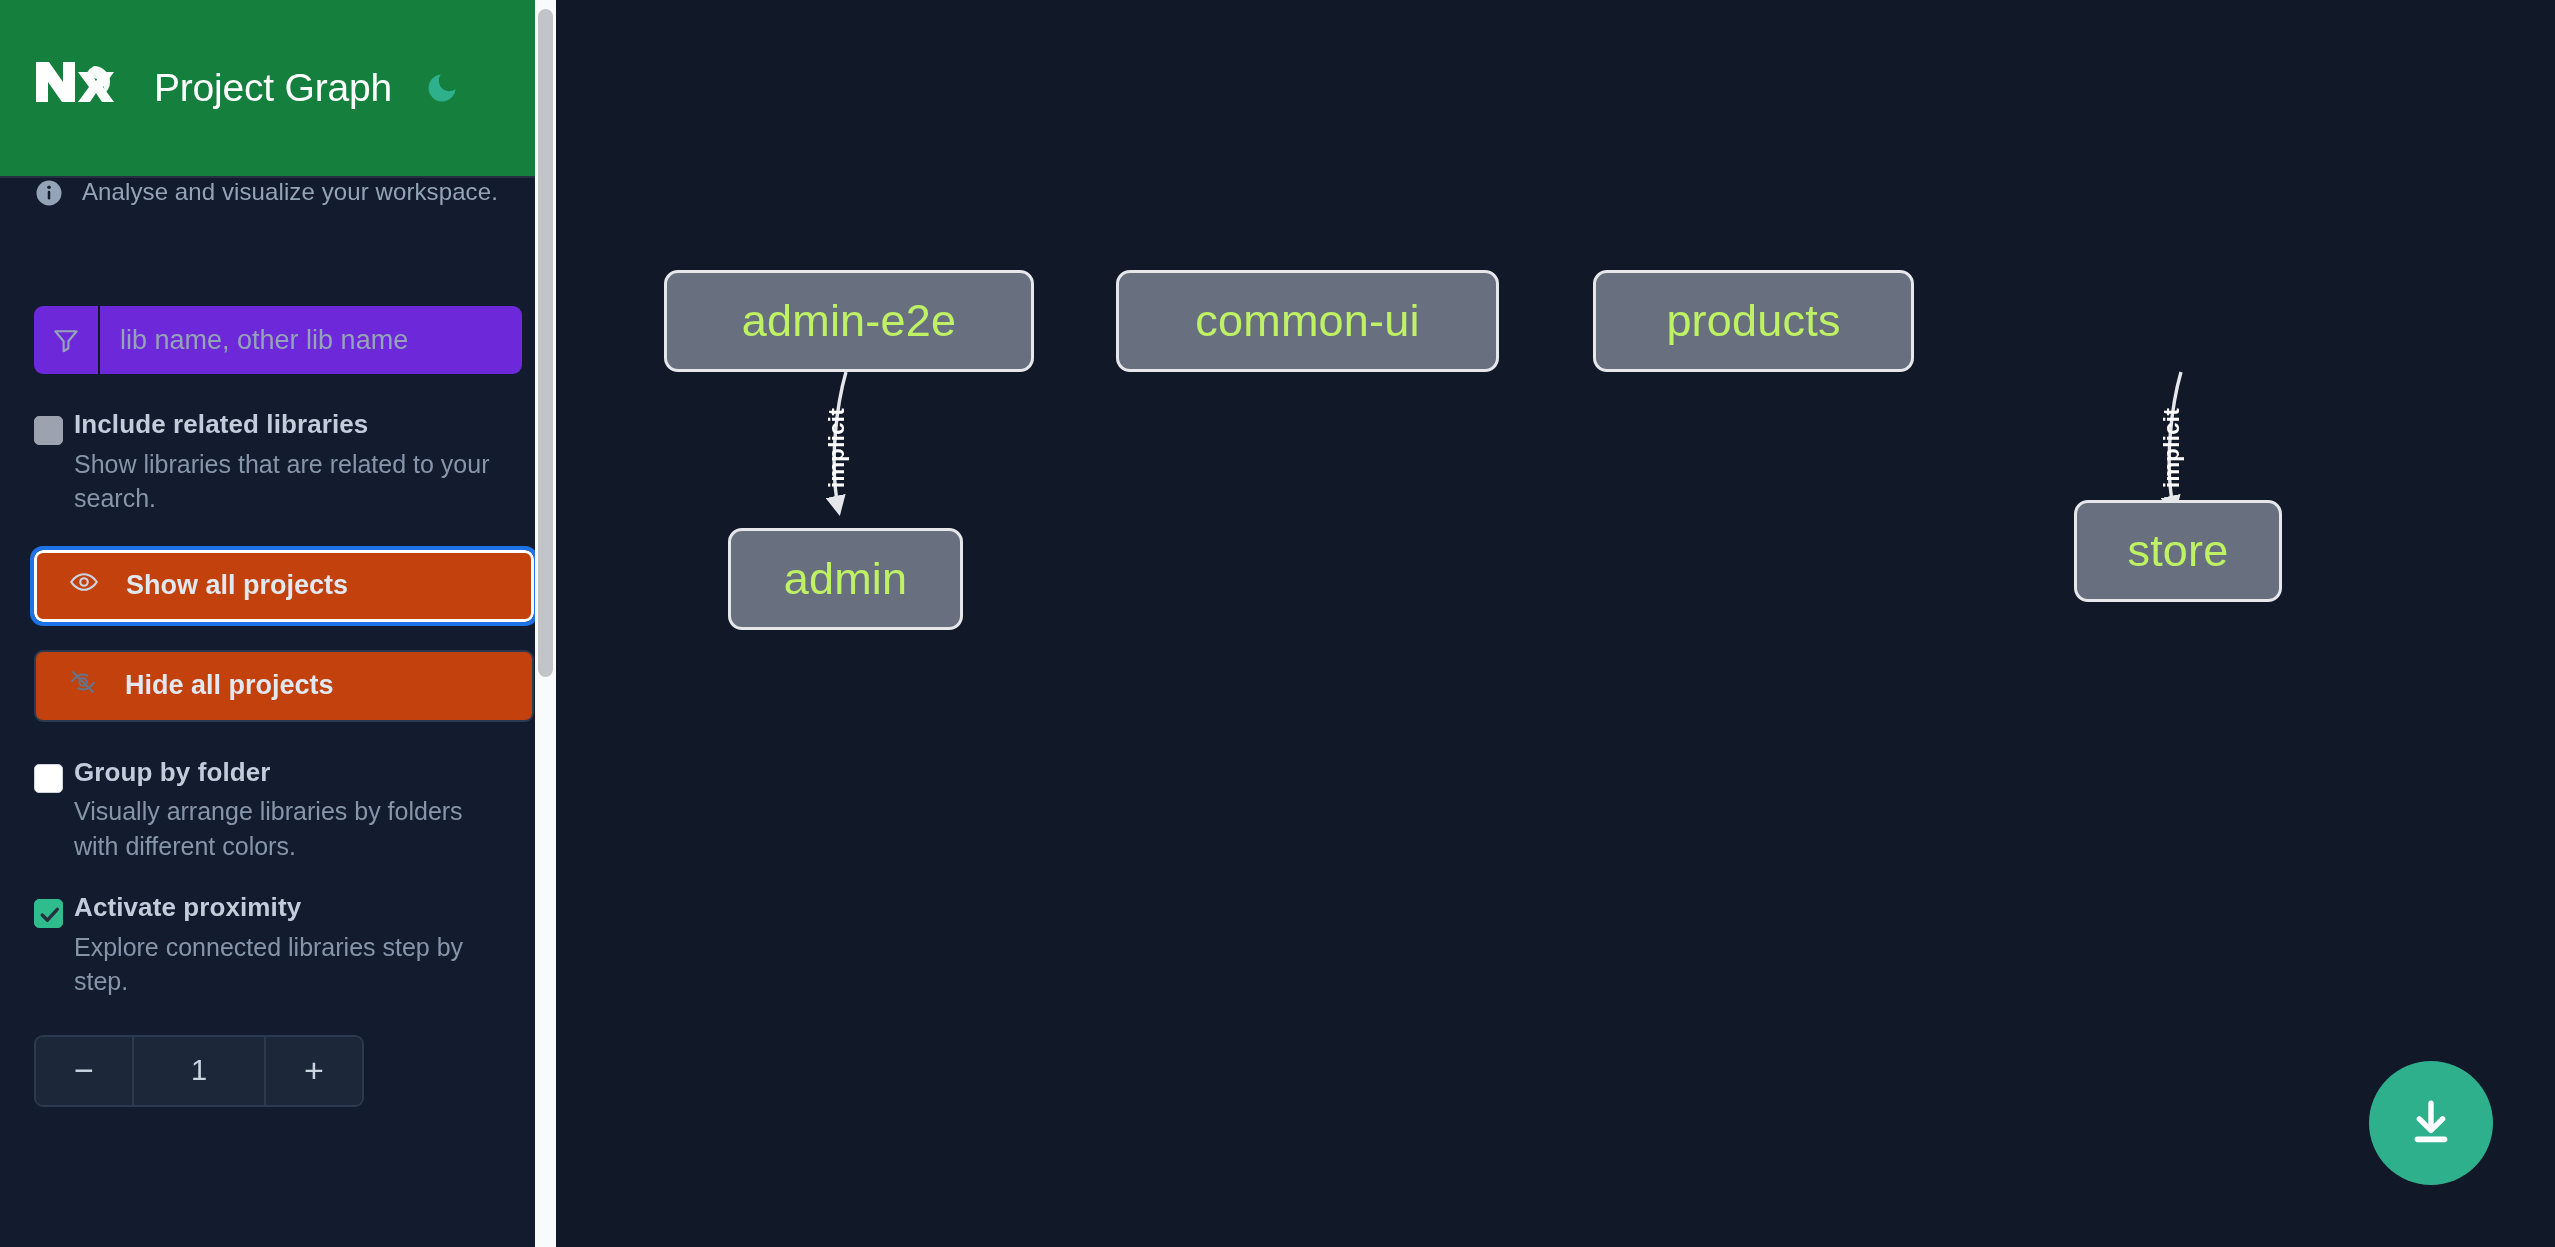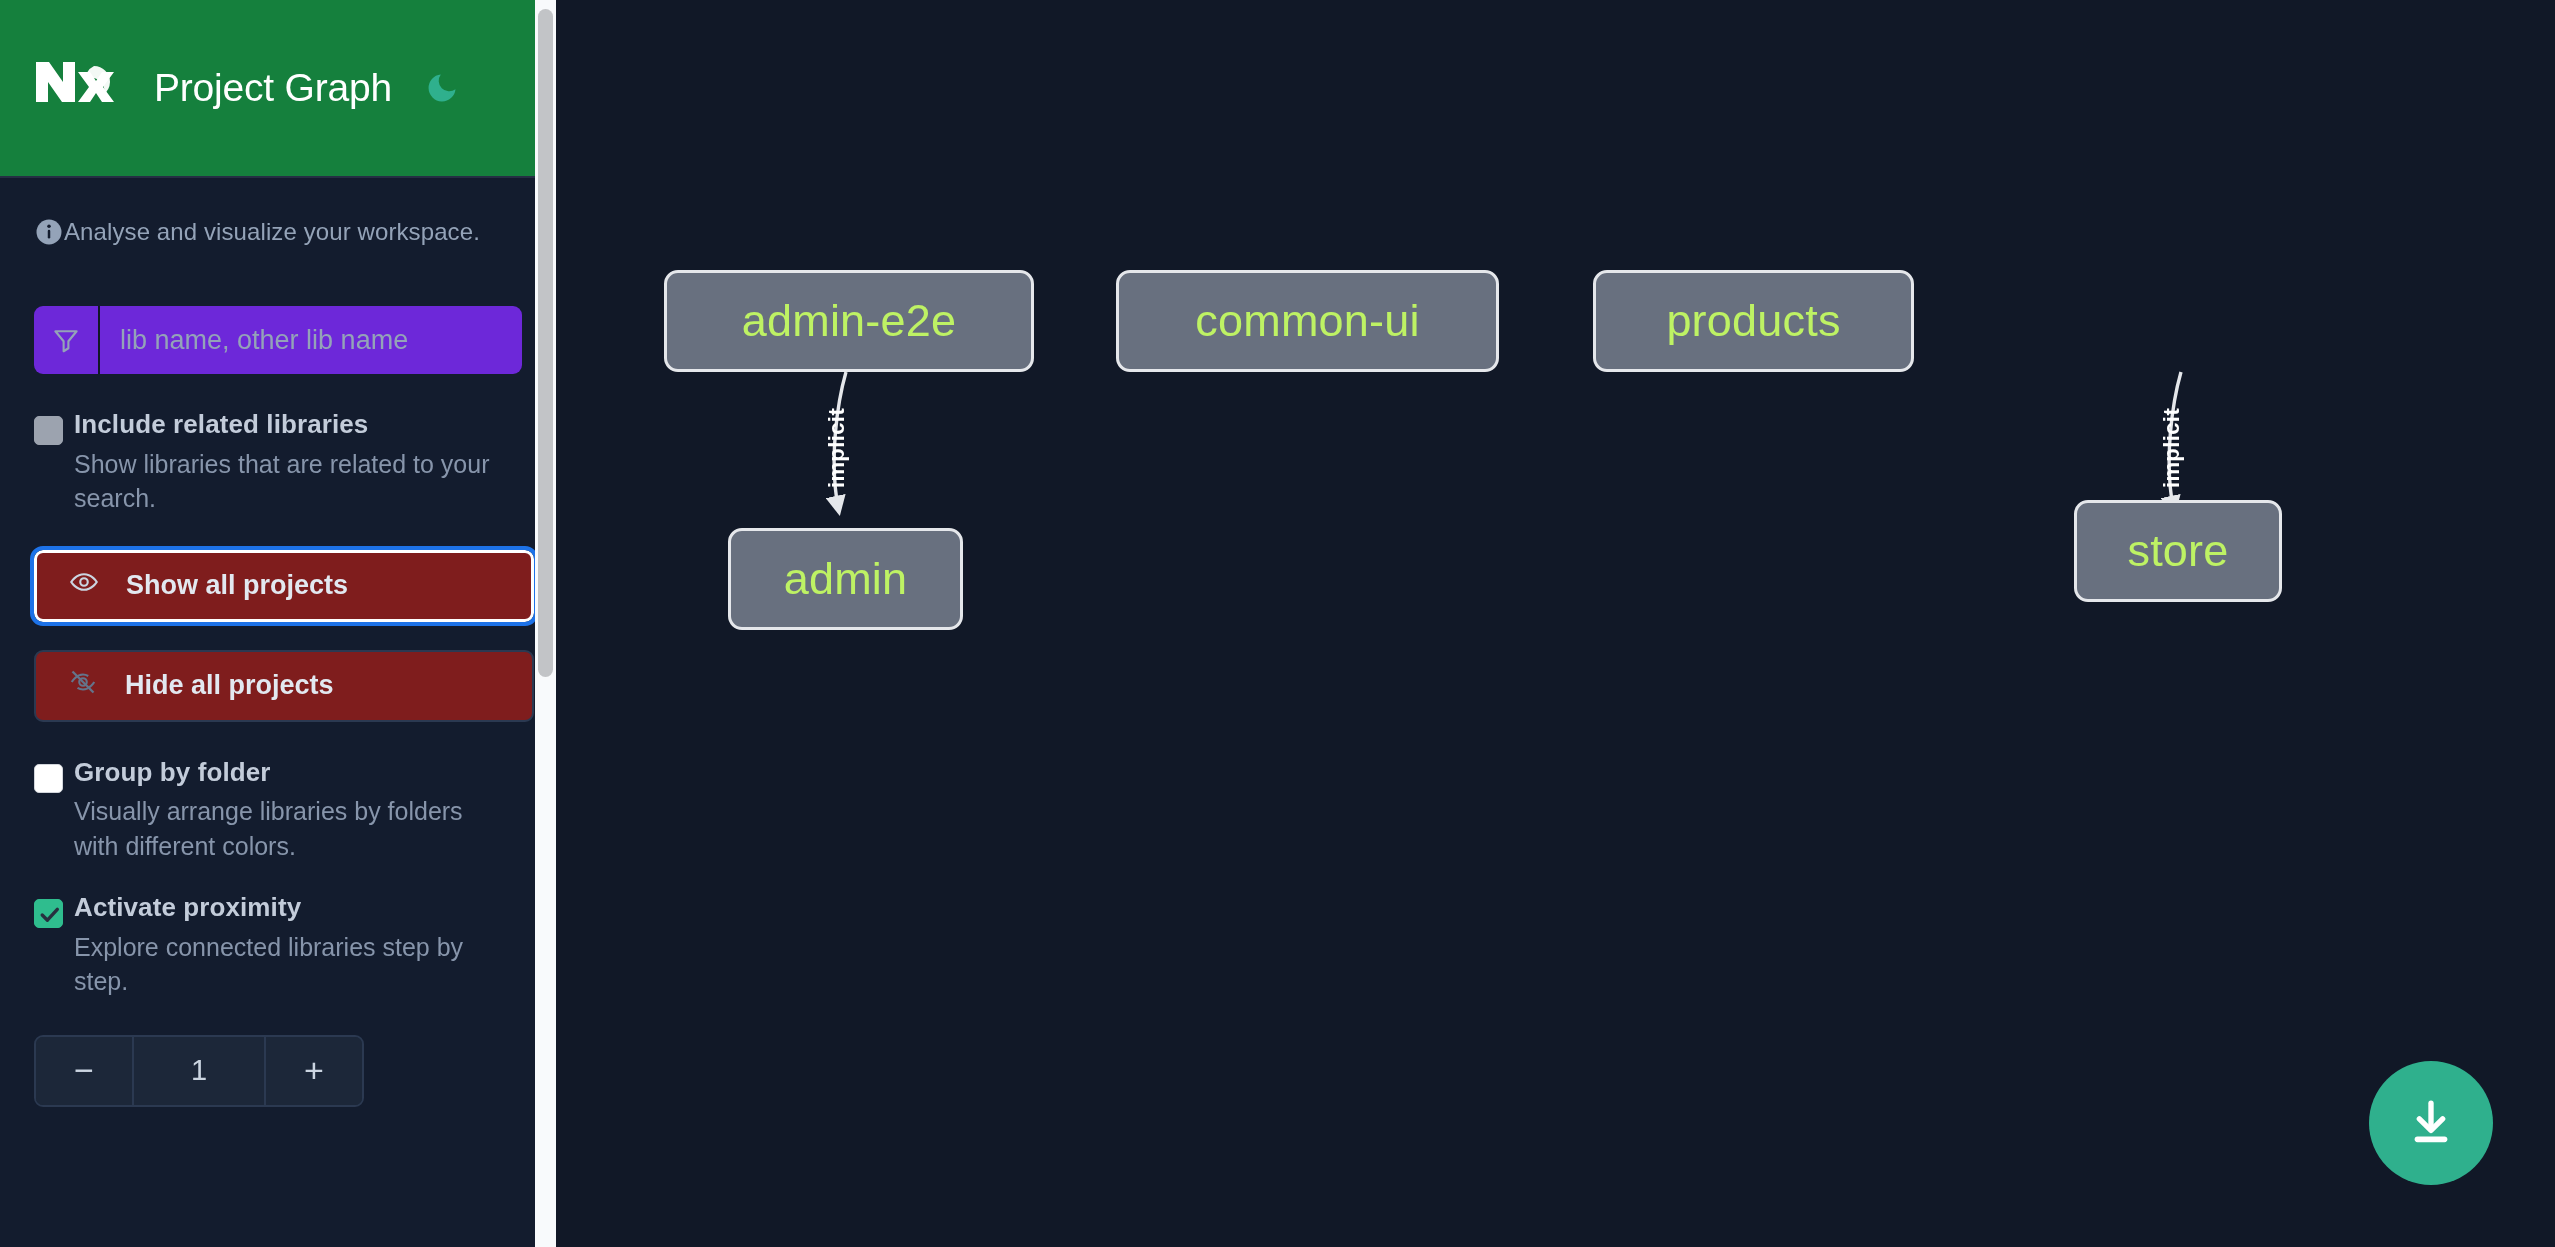--- a/index.html
+++ b/index.html
@@ -67,22 +67,23 @@
   }
 
   .sb-body {
     flex: 1 1 auto;
     position: relative;
     padding: 0 34px;
     overflow: hidden;
   }
   .tagline {
     display: flex;
-    align-items: center;
+    align-items: flex-start;
     height: 108px;
+    gap: 18px;
   }
   .tagline-text {
     font-size: 24px;
     color: #94a3b8;
     letter-spacing: 0.1px;
   }
   .info-icon {
     width: 30px;
     height: 30px;
     flex: 0 0 30px;
@@ -155,21 +156,21 @@
   }
 
   
   .btn-block { margin-top: 34px; }
   .gbtn {
     display: flex;
     align-items: center;
     width: 500px;
     height: 72px;
     border-radius: 9px;
-    background: #7f1d1d;
+    background: #c2410c;
     color: #e2e8f0;
     font-size: 27px;
     font-weight: 700;
     padding: 0 32px;
     gap: 27px;
     cursor: pointer;
     border: 2px solid #2b3951;
     font-family: "Liberation Sans", sans-serif;
   }
   .gbtn.focused {

